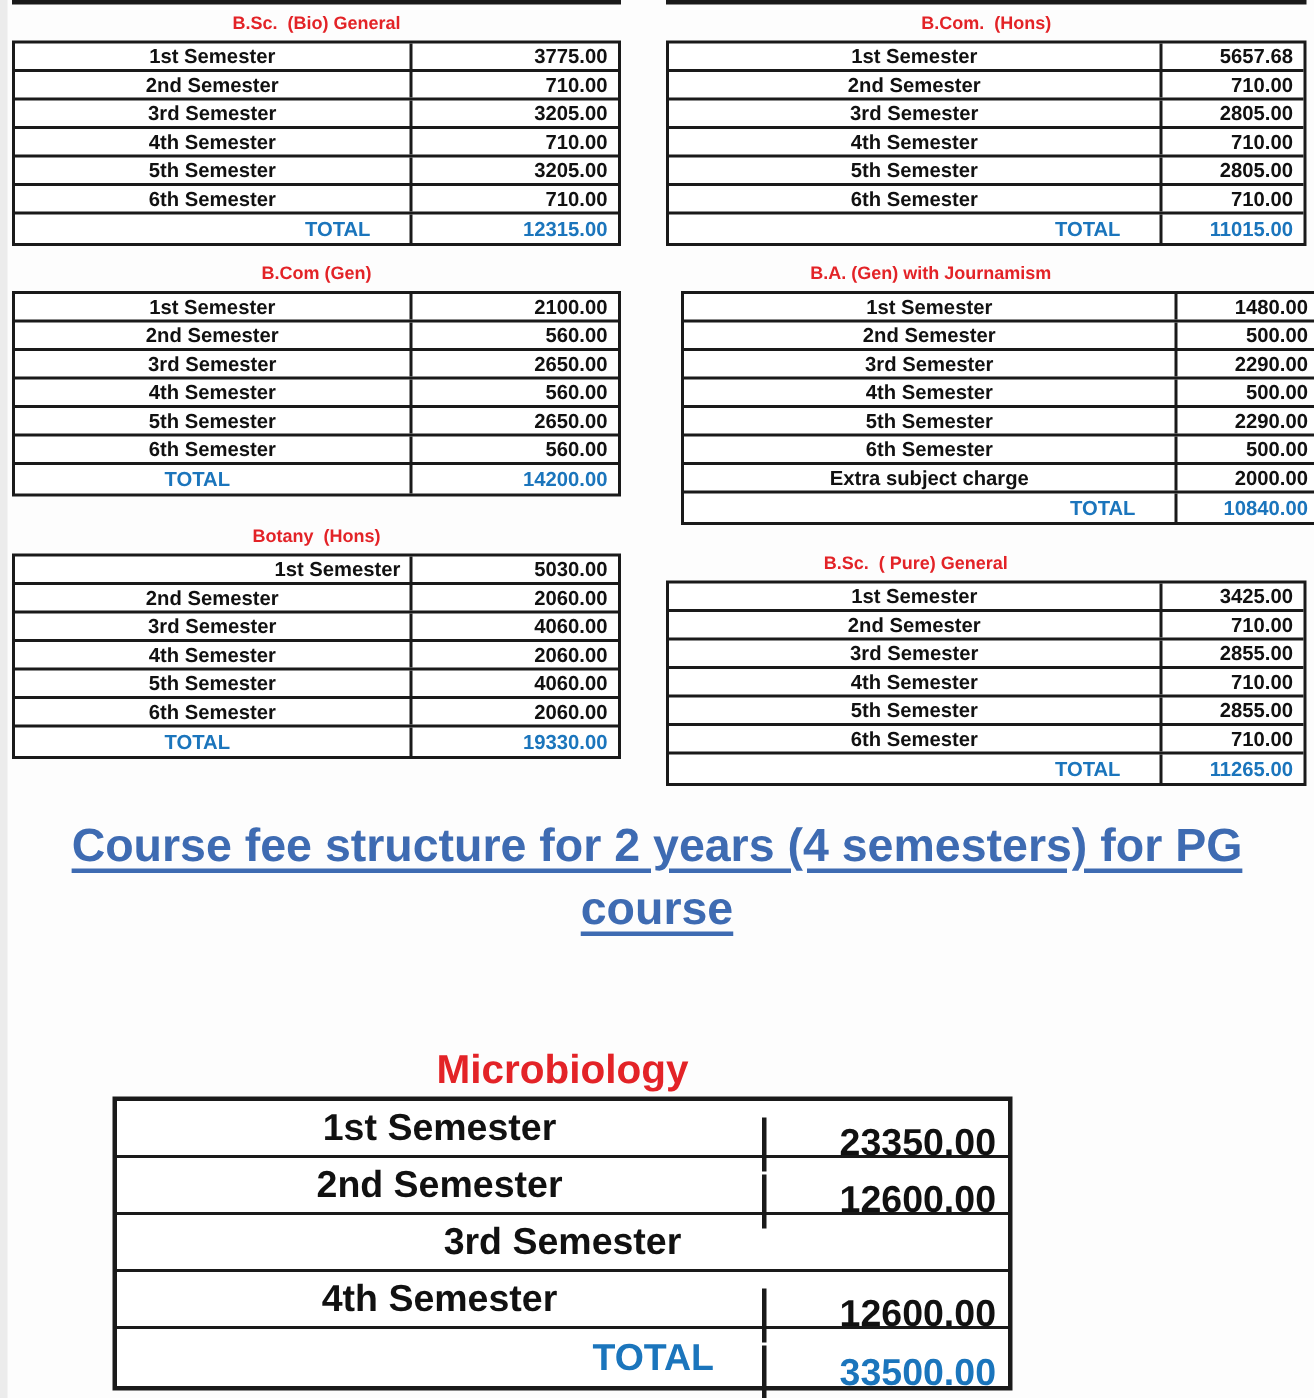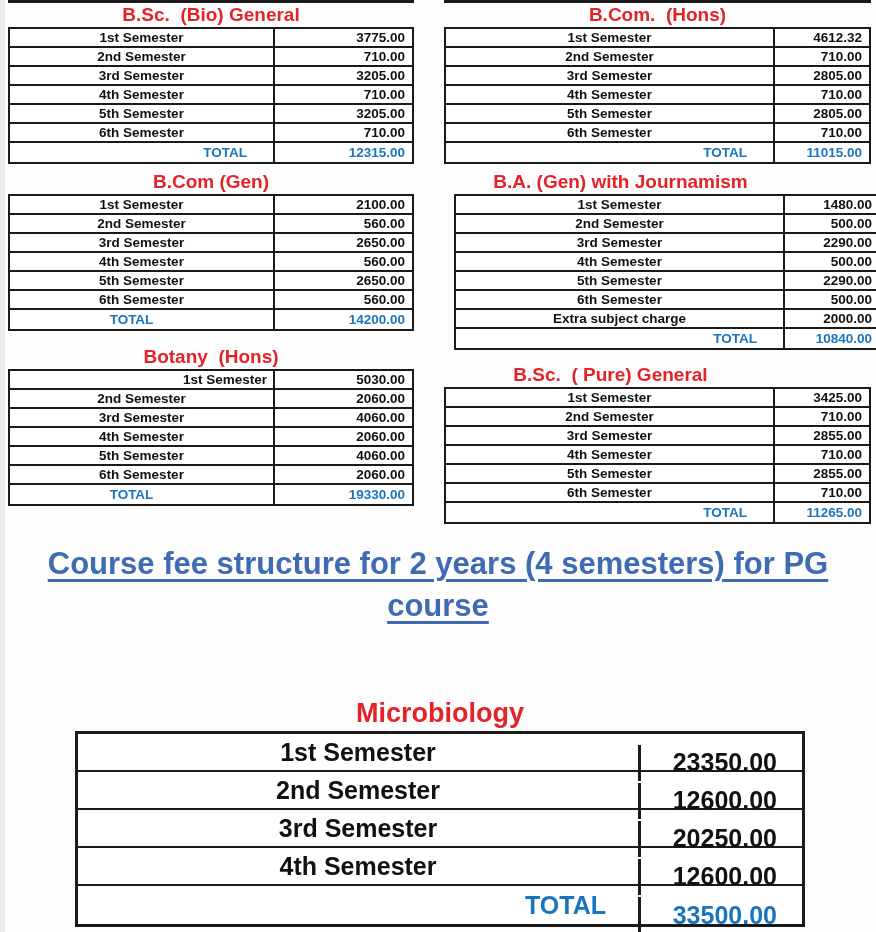--- a/index.html
+++ b/index.html
@@ -16,21 +16,21 @@
 
   
   .fee-block { position:absolute; }
   .t0 { left:8px;   top:6px;   width:406px; }
   .t1 { left:444px; top:6px;   width:427px; }
   .t2 { left:8px;   top:173px; width:406px; }
   .t3 { left:444px; top:173px; width:427px;margin-left:10px; }
   .t4 { left:8px;   top:348px; width:406px; }
   .t5 { left:444px; top:366px; width:427px; }
 
-  .tbl-title { color:#e32327; font-size:19px; line-height:18px; text-align:center;
+  .tbl-title { color:#e32327; font-size:12px; line-height:18px; text-align:center;
                margin-bottom:3px; white-space:pre; }
   
   .title-label-col { width:333px; }
 
   .tbl { border:2px solid #1a1a1a; background:#fff; }
   .trow { display:flex; align-items:center; height:19px; border-bottom:2px solid #1a1a1a; }
   .trow:last-child { border-bottom:none;gap:20px; }
   .cell { height:100%; display:flex; align-items:center; }
   .cell.label { flex:1; justify-content:center;text-align:center; }
   .cell.label.align-right { justify-content:flex-end; padding-right:6px; }
@@ -39,27 +39,27 @@
   .t0 .cell.value, .t2 .cell.value, .t4 .cell.value { width:139px; }
   .t1 .cell.value, .t3 .cell.value, .t5 .cell.value { width:96px; }
   .trow.total .cell { color:#1b75bc; }
 
   
   .pg-heading { position:absolute; left:0; top:543px; width:876px; text-align:center; }
   .pg-heading span { color:#3e6bb2; font-size:31px; line-height:42px;
                      text-decoration:underline; text-decoration-thickness:3px; text-underline-offset:5px; }
 
   
-  .pg-block { position:absolute; left:75px; top:697px; width:730px; }
+  .pg-block { position:absolute; left:75px; top:697px; width:600px; }
   .pg-block .tbl-title { font-size:27px; line-height:32px; margin-bottom:2px; }
   .pg-block .tbl { border:3px solid #1a1a1a; }
   .pg-block .trow { height:38px; border-bottom:2px solid #1a1a1a; }
   .pg-block .trow:last-child { border-bottom:none; }
   .pg-block .cell { font-size:25px; }
-  .pg-block .cell.value { width:164px; border-left:3px solid #1a1a1a; padding-right:25px;margin-top:21px; }
+  .pg-block .cell.value { width:164px; border-left:3px solid #1a1a1a; padding-right:8px;margin-top:21px; }
   .pg-block .cell.label.align-right { padding-right:12px; }
 </style>
 </head>
 <body>
 
 <div class="page">
   <div class="scan-edge"></div>
   <div class="topbar left"></div>
   <div class="topbar right"></div>
 
@@ -95,21 +95,21 @@
           <div class="cell value">12315.00</div>
         </div>
       </div>
   </section>
 
   <section class="fee-block t1">
     <div class="tbl-title">B.Com.  (Hons)</div>
     <div class="tbl">
         <div class="trow">
           <div class="cell label">1st Semester</div>
-          <div class="cell value">4612.32</div>
+          <div class="cell value">5657.68</div>
         </div>
         <div class="trow">
           <div class="cell label">2nd Semester</div>
           <div class="cell value">710.00</div>
         </div>
         <div class="trow">
           <div class="cell label">3rd Semester</div>
           <div class="cell value">2805.00</div>
         </div>
         <div class="trow">
@@ -281,21 +281,20 @@
         <div class="trow">
           <div class="cell label">1st Semester</div>
           <div class="cell value">23350.00</div>
         </div>
         <div class="trow">
           <div class="cell label">2nd Semester</div>
           <div class="cell value">12600.00</div>
         </div>
         <div class="trow">
           <div class="cell label">3rd Semester</div>
-          <div class="cell value">20250.00</div>
         </div>
         <div class="trow">
           <div class="cell label">4th Semester</div>
           <div class="cell value">12600.00</div>
         </div>
         <div class="trow total">
           <div class="cell label align-right">TOTAL</div>
           <div class="cell value">33500.00</div>
         </div>
       </div>

